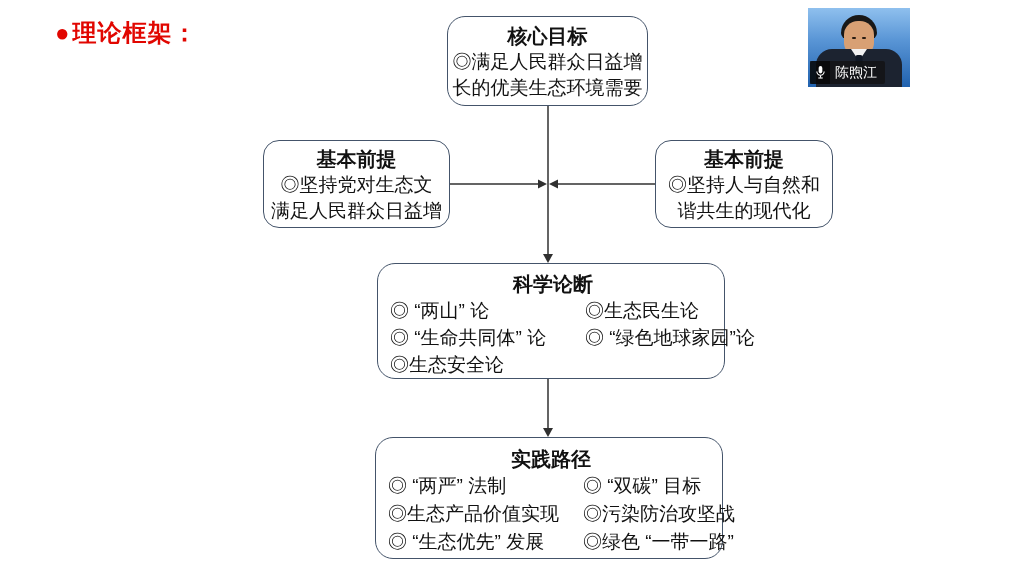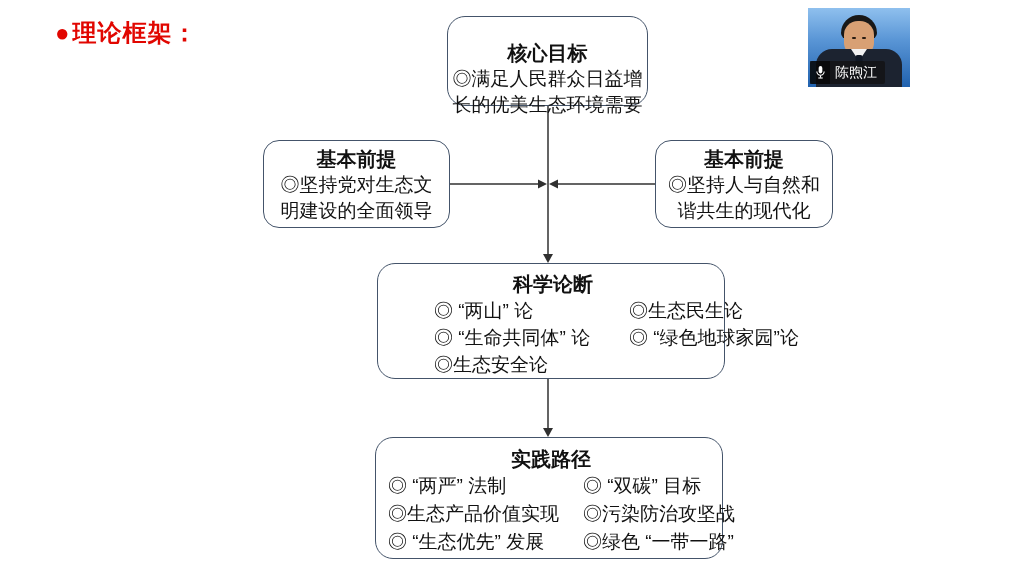--- a/index.html
+++ b/index.html
@@ -14,28 +14,28 @@
   }
   .title-bullet{font-size:24px;line-height:34px;margin-right:3px;}
   .title-text{font-size:24px;line-height:34px;letter-spacing:1px;}
   
   .box{
     position:absolute;background:#ffffff;border:1.5px solid #44546a;
     box-sizing:border-box;text-align:center;
   }
   .box-title{font-size:20px;font-weight:bold;line-height:26px;}
   .box-line{font-size:19px;line-height:26px;white-space:nowrap;}
-  .box-core{left:447px;top:16px;width:201px;height:90px;border-radius:18px;padding-top:23px;}
+  .box-core{left:447px;top:16px;width:201px;height:90px;border-radius:18px;padding-top:6px;}
   .box-premise-left{left:263px;top:140px;width:187px;height:88px;border-radius:16px;padding-top:5px;}
   .box-premise-right{left:655px;top:140px;width:178px;height:88px;border-radius:16px;padding-top:5px;}
   .box-sci{left:377px;top:263px;width:348px;height:116px;border-radius:18px;padding:7px 8px 0 12px;}
   .box-prac{left:375px;top:437px;width:348px;height:122px;border-radius:18px;padding:8px 8px 0 12px;}
   .item-grid{display:grid;grid-template-columns:195px 1fr;text-align:left;}
   .item-grid .cell{font-size:19px;white-space:nowrap;}
-  .box-sci .cell{line-height:27px;margin-left:44px;}
+  .box-sci .cell{line-height:27px;}
   .box-prac .cell{line-height:28px;}
   
   .connectors{position:absolute;left:0;top:0;pointer-events:none;}
   
   .video-thumb{
     position:absolute;left:808px;top:8px;width:102px;height:79px;overflow:hidden;
     background:linear-gradient(180deg,#8fc0ee 0%,#5a96d6 40%,#2061ae 100%);
   }
   .video-thumb *{position:absolute;}
   .p-hair{left:50%;transform:translateX(-50%);top:7px;width:36px;height:24px;
@@ -83,21 +83,21 @@
 
   <div class="box box-core">
     <div class="box-title">核心目标</div>
     <div class="box-line">◎满足人民群众日益增</div>
     <div class="box-line">长的优美生态环境需要</div>
   </div>
 
   <div class="box box-premise-left">
     <div class="box-title">基本前提</div>
     <div class="box-line">◎坚持党对生态文</div>
-    <div class="box-line">明建设的全面领导</div>
+    <div class="box-line">满足人民群众日益增</div>
   </div>
 
   <div class="box box-premise-right">
     <div class="box-title">基本前提</div>
     <div class="box-line">◎坚持人与自然和</div>
     <div class="box-line">谐共生的现代化</div>
   </div>
 
   <div class="box box-sci">
     <div class="box-title">科学论断</div>

